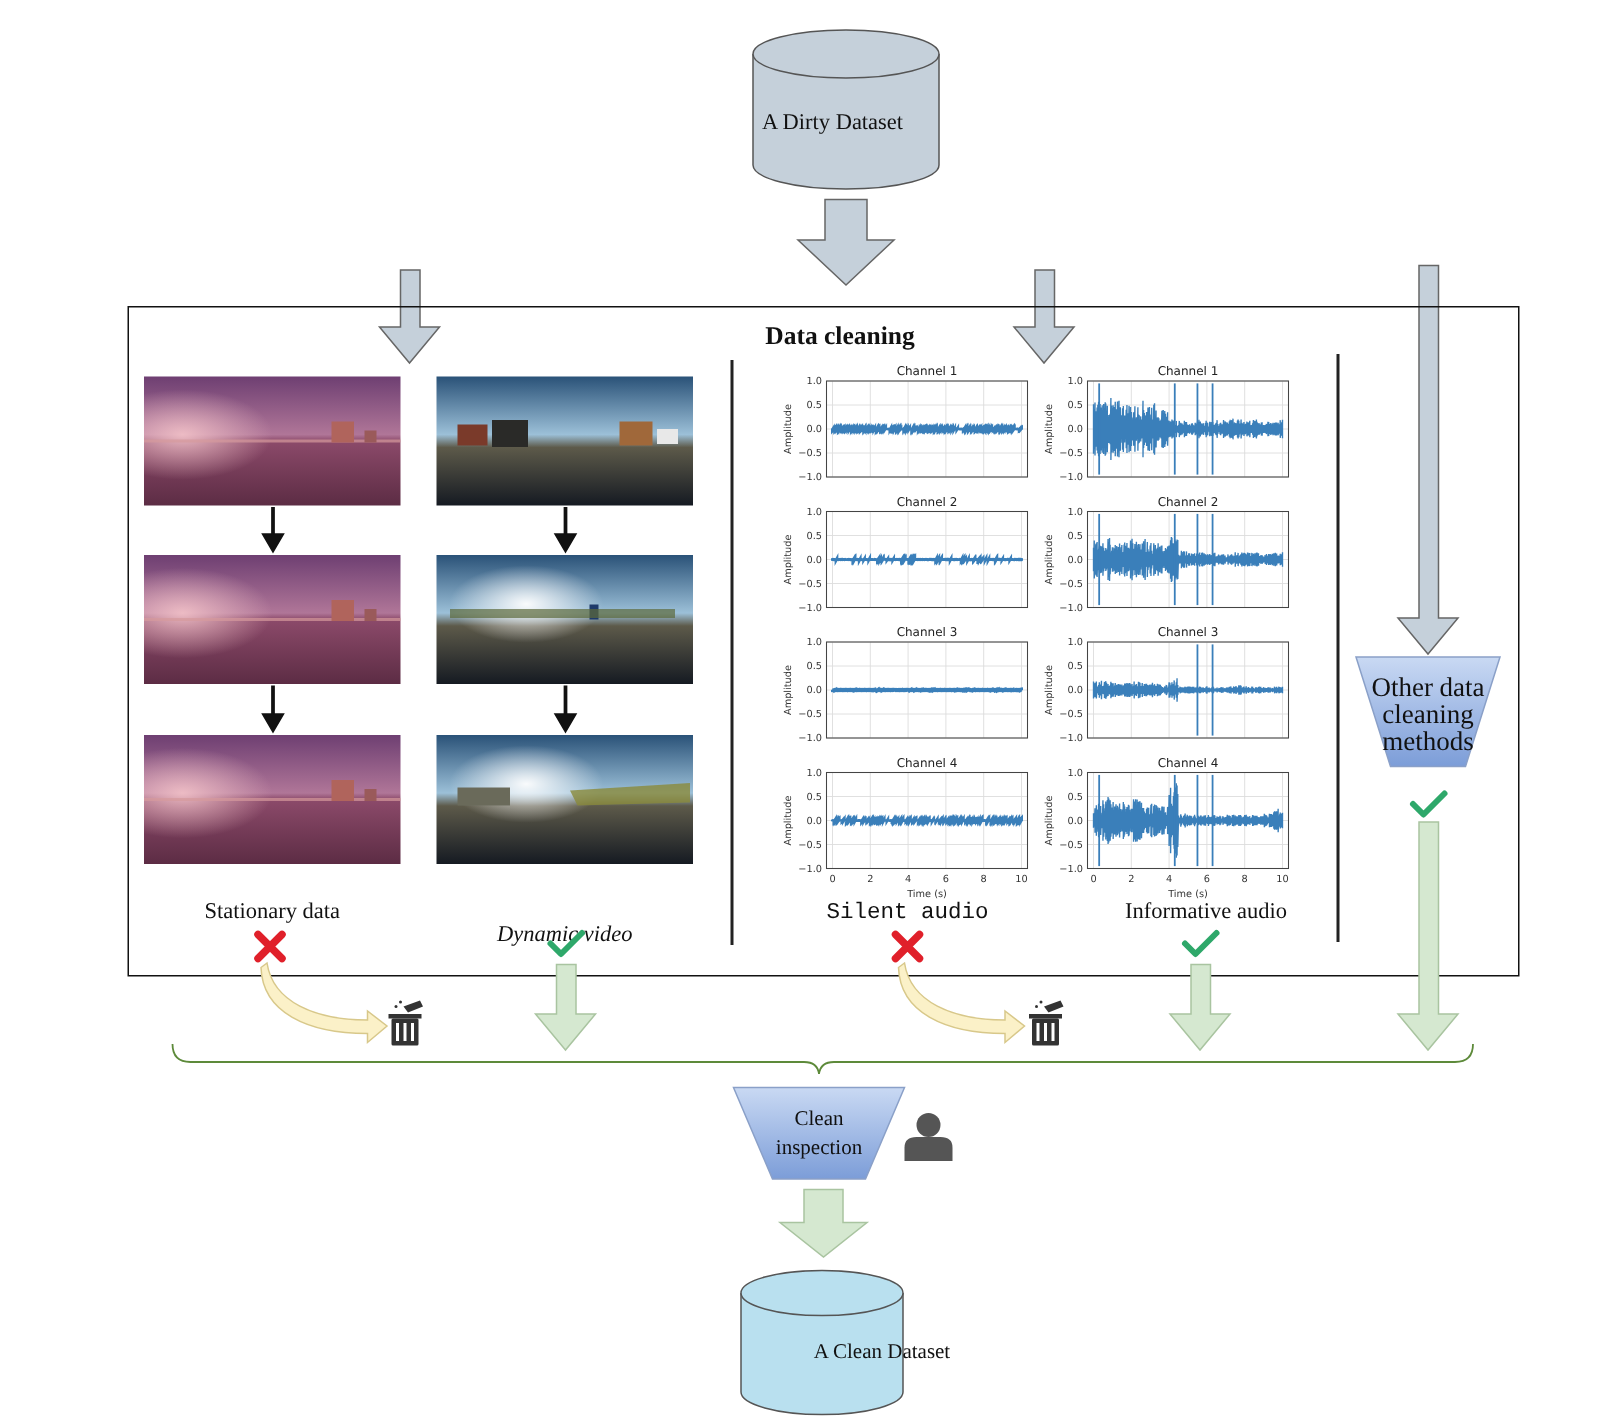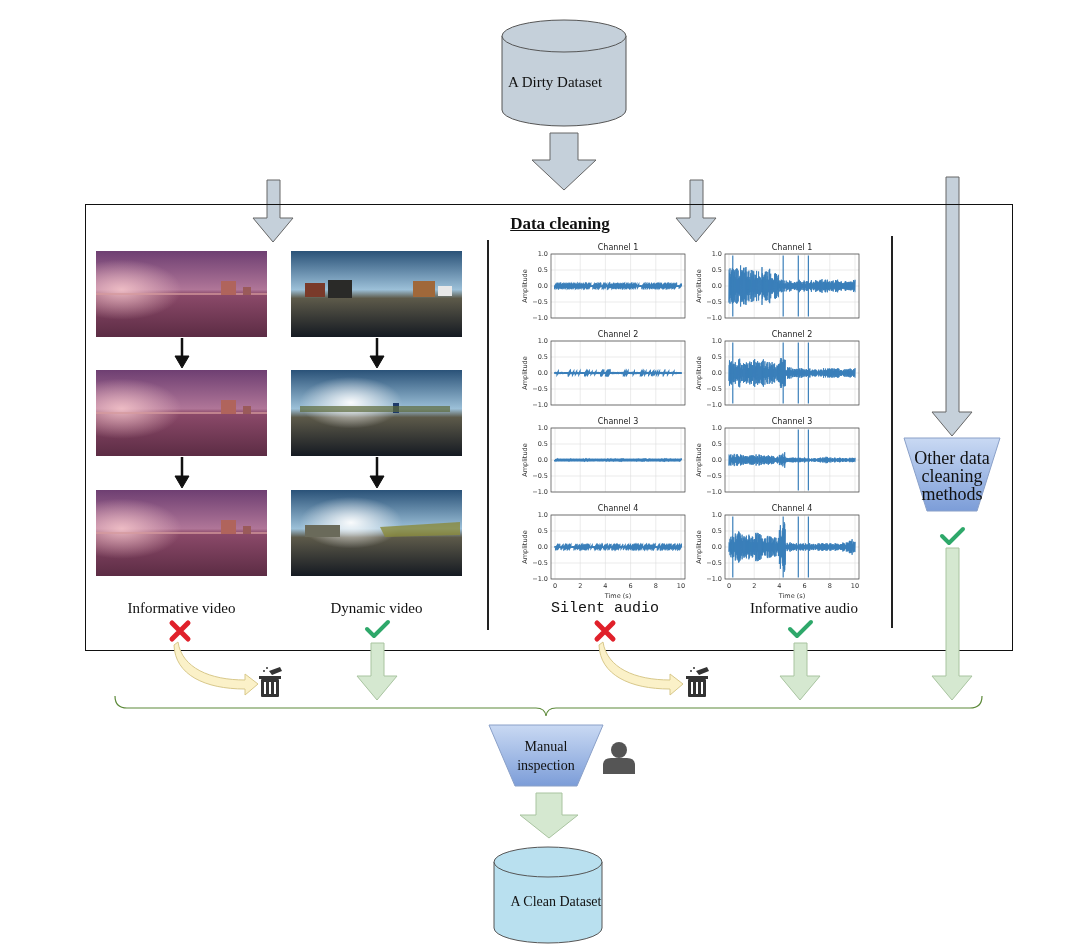--- a/index.html
+++ b/index.html
@@ -55,21 +55,21 @@
   <path d="M267,180 L280,180 L280,218 L293,218 L273,242 L253,218 L267,218 Z" fill="#c5d0da" stroke="#666" stroke-width="1"></path>
 
   <path d="M690,180 L703,180 L703,218 L716,218 L696,242 L676,218 L690,218 Z" fill="#c5d0da" stroke="#666" stroke-width="1"></path>
 
   <path d="M946,177 L959,177 L959,412 L972,412 L952,436 L932,412 L946,412 Z" fill="#c5d0da" stroke="#666" stroke-width="1"></path>
 </svg>
 
 <div class="abs serif" style="left:502px;top:74px;width:106px;text-align:center;font-size:15px;">A Dirty Dataset</div>
 
 <div class="frame"></div>
-<div class="abs serif title" style="left:480px;top:214px;width:160px;text-align:center;text-decoration:underline;">Data cleaning</div>
+<div class="abs serif title" style="left:480px;top:214px;width:160px;text-align:center;">Data cleaning</div>
 <div class="vsep" style="left:487px;top:240px;height:390px;"></div>
 <div class="vsep" style="left:891px;top:236px;height:392px;"></div>
 
 <svg class="abs" style="left:0;top:0" width="1080" height="951">
 
   <g>
     <rect x="96" y="251" width="171" height="86" fill="url(#pinkSky)"></rect>
     <rect x="96" y="251" width="171" height="86" fill="url(#pinkGlow)"></rect>
     <rect x="96" y="293" width="171" height="2" fill="#d69a9c" opacity="0.7"></rect>
     <rect x="221" y="281" width="15" height="14" fill="#b0645c"></rect>
@@ -115,22 +115,22 @@
       <path d="M175,356 L189,356 L182,368 Z"></path>
     <line x1="182" y1="457" x2="182" y2="480" stroke-width="2.5"></line>
       <path d="M175,476 L189,476 L182,488 Z"></path>
     <line x1="377" y1="338" x2="377" y2="360" stroke-width="2.5"></line>
       <path d="M370,356 L384,356 L377,368 Z"></path>
     <line x1="377" y1="457" x2="377" y2="480" stroke-width="2.5"></line>
       <path d="M370,476 L384,476 L377,488 Z"></path>
   </g>
 </svg>
 
-<div class="label" style="left:96px;top:600px;width:171px;">Informative video</div>
-<div class="label" style="left:291px;top:600px;width:171px;">Dynamic video</div>
+<div class="label" style="left:96px;top:600px;width:171px;">Stationary data</div>
+<div class="label" style="left:291px;top:615px;width:171px;font-style:italic;">Dynamic video</div>
 <div class="label" style="left:530px;top:600px;width:150px;font-family:Liberation Mono, monospace;">Silent audio</div>
 <div class="label" style="left:724px;top:600px;width:160px;">Informative audio</div>
 
 <svg id="audio-svg" class="abs" style="left:0;top:0" width="1080" height="951">
     <g>
       <text x="618" y="250" class="chart-title">Channel 1</text>
       <line x1="551" x2="685" y1="254" y2="254" stroke="#ddd" stroke-width="0.6"></line>
       <text x="548" y="256" class="tick" text-anchor="end">1.0</text>
       <line x1="551" x2="685" y1="270" y2="270" stroke="#ddd" stroke-width="0.6"></line>
       <text x="548" y="272" class="tick" text-anchor="end">0.5</text>
@@ -399,17 +399,17 @@
   </g>
 </svg>
 
 <div class="abs serif" style="left:904px;top:449px;width:96px;text-align:center;font-size:18px;line-height:18px;">
   <div>Other data</div>
   <div>cleaning</div>
   <div>methods</div>
 </div>
 
 <div class="abs serif" style="left:500px;top:737px;width:92px;text-align:center;font-size:14px;line-height:19px;">
-  <div>Manual</div>
+  <div>Clean</div>
   <div>inspection</div>
 </div>
 
-<div class="abs serif" style="left:494px;top:894px;width:124px;text-align:center;font-size:14px;">A Clean Dataset</div>
+<div class="abs serif" style="left:494px;top:894px;width:124px;text-align:center;font-size:14px;padding-left:32px;">A Clean Dataset</div>
 
 </body></html>

